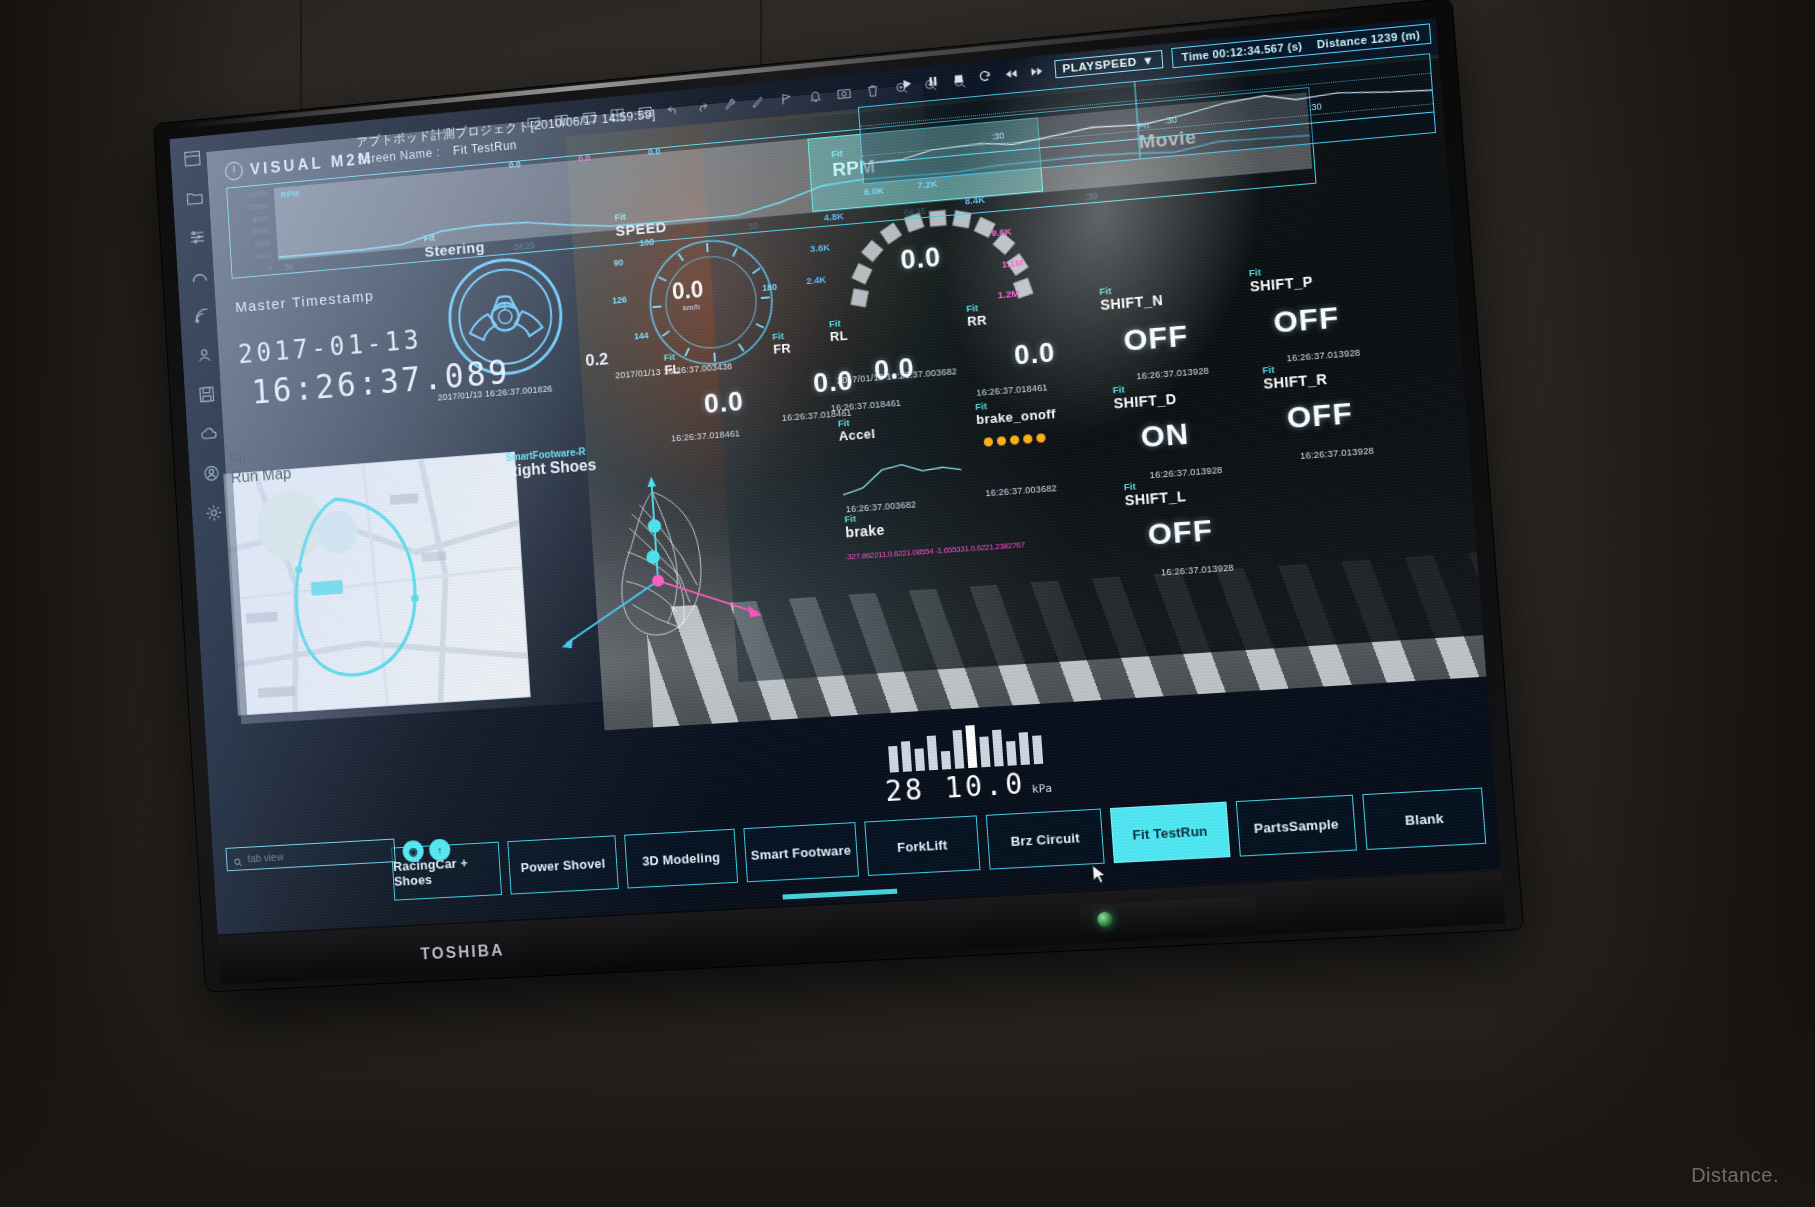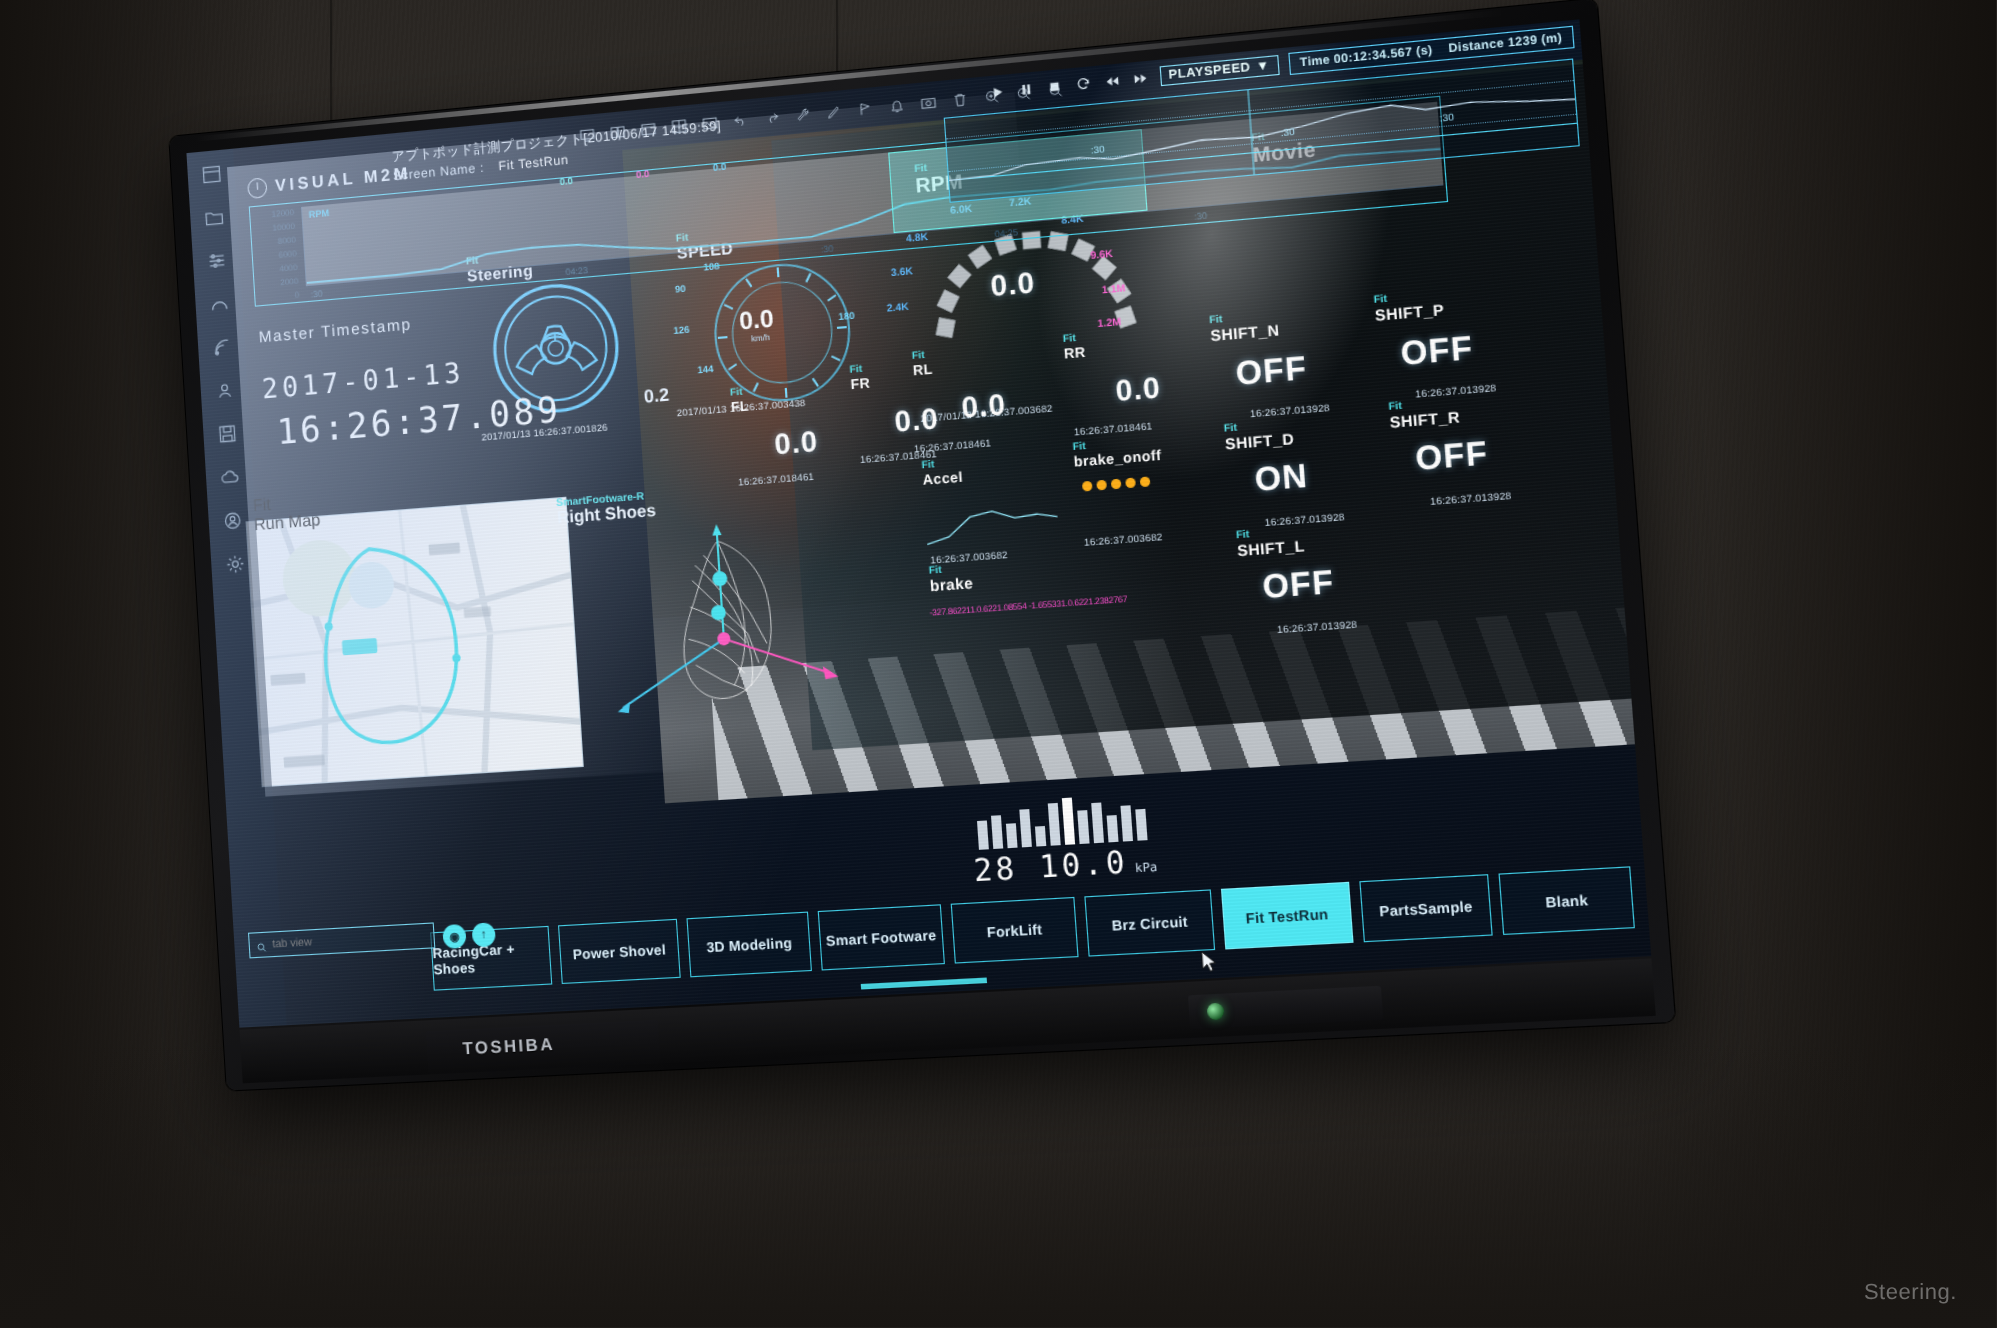--- a/index.html
+++ b/index.html
@@ -963,14 +963,14 @@
 
       <div id="tv-foot"></div>
       <div id="tv-logo-plate"></div>
       <div id="tv-logo">TOSHIBA</div>
       <div id="tv-sensor">
         <span class="led"></span>
       </div>
     </div>
   </div>
 
-  <div id="watermark">Steering.</div>
+  <div id="watermark">Distance.</div>
 </div>
 
 </body></html>

